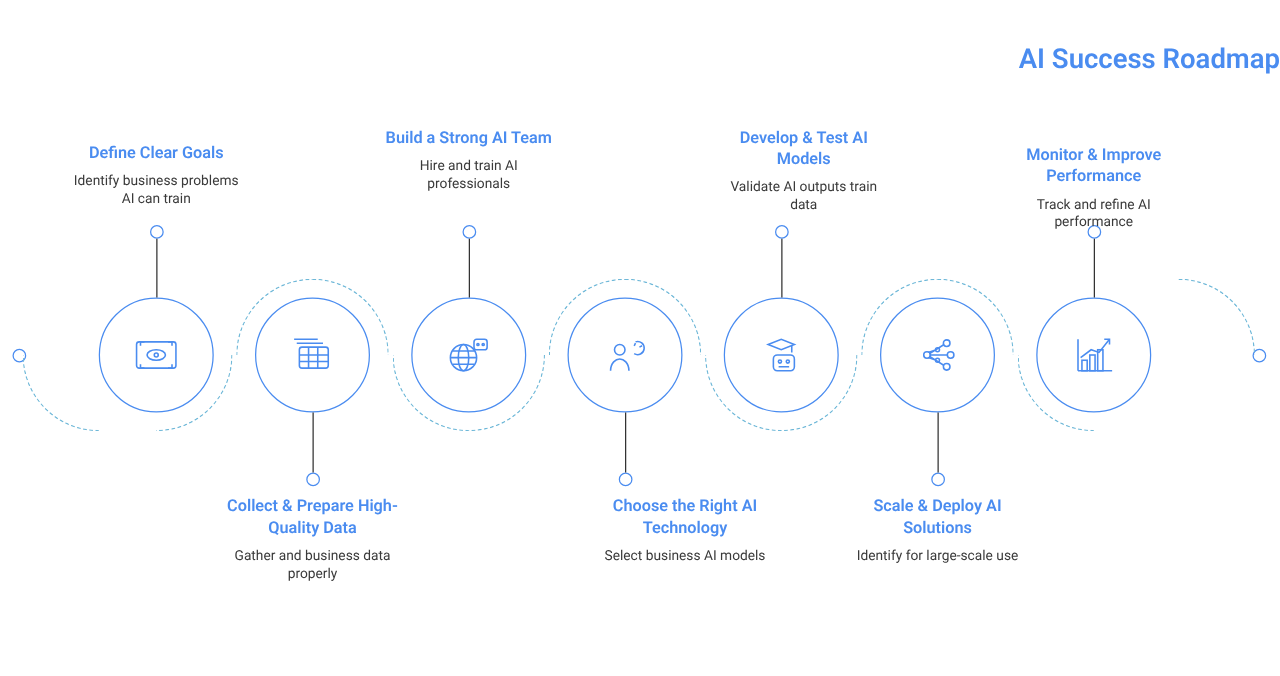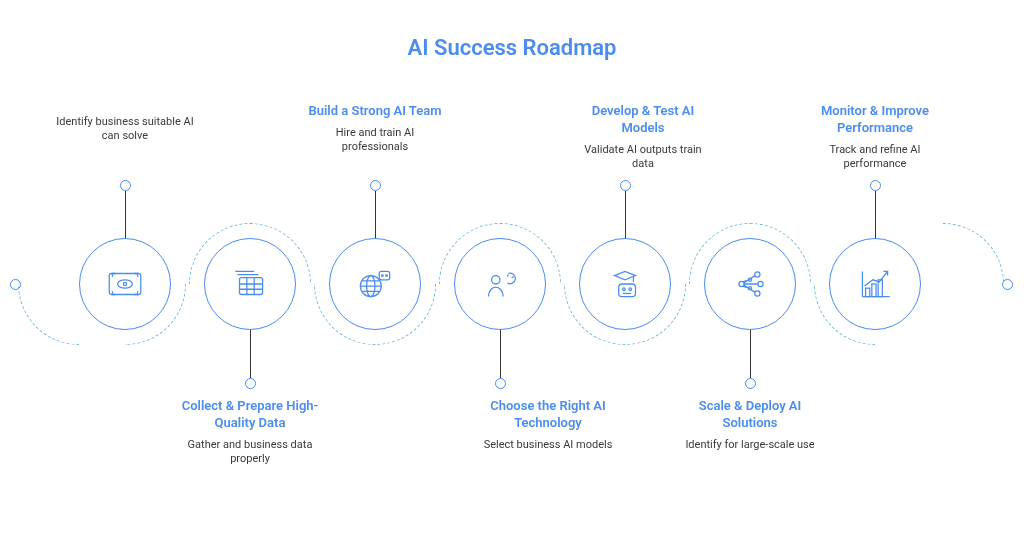--- a/index.html
+++ b/index.html
@@ -5,21 +5,21 @@
   * { box-sizing: border-box; margin: 0; padding: 0; }
   body {
     font-family: -apple-system, BlinkMacSystemFont, 'Segoe UI', Roboto, Arial, sans-serif;
     background: #fff;
     width: 1024px;
     height: 541px;
     position: relative;
     overflow: hidden;
   }
   .title {
-    text-align: center;
+    text-align: right;
     color: #4a8cf0;
     font-size: 22px;
     font-weight: 600;
     padding-top: 35px;
   }
   .diagram {
     position: relative;
     width: 100%;
     height: 460px;
     margin-top: 20px;
@@ -99,21 +99,22 @@
     <svg class="icon-svg" viewBox="0 0 40 40">
       <rect x="5" y="10" width="30" height="20" rx="2"></rect>
       <ellipse cx="20" cy="20" rx="7" ry="4"></ellipse>
       <circle cx="20" cy="20" r="1.5"></circle>
       <path d="M8 13 L8 10 L11 10 M29 10 L32 10 L32 13 M32 27 L32 30 L29 30 M11 30 L8 30 L8 27"></path>
     </svg>
   </div>
   <div class="dot" style="left:120px; top:100px;"></div>
   <div class="vline" style="left:125px; top:111px; height:47px;"></div>
   <div class="step" style="left:55px; top:35px;">
-    <div class="step-sub">Identify business suitable AI can solve</div>
+    <div class="step-title">Define Clear Goals</div>
+    <div class="step-sub">Identify business problems AI can train</div>
   </div>
 
   <div class="dashed-arc left" style="left:189px; top:143px; clip-path: polygon(0 0, 50% 0, 50% 50%, 0 50%);"></div>
   <div class="dashed-arc" style="left:189px; top:143px; clip-path: polygon(50% 0, 100% 0, 100% 50%, 50% 50%);"></div>
   <div class="circle" style="left:204px; top:158px;">
     <svg class="icon-svg" viewBox="0 0 40 40">
       <rect x="10" y="14" width="22" height="16" rx="2"></rect>
       <path d="M10 20 h22 M10 25 h22 M17 14 v16 M24 14 v16"></path>
       <path d="M8 11 h20 M6 8 h18"></path>
     </svg>
@@ -206,18 +207,18 @@
       <path d="M8 32 L8 8 M8 32 L34 32"></path>
       <rect x="11" y="24" width="4" height="8"></rect>
       <rect x="17" y="20" width="4" height="12"></rect>
       <rect x="23" y="16" width="4" height="16"></rect>
       <path d="M10 22 L18 16 L24 18 L32 8"></path>
       <path d="M28 8 L32 8 L32 12"></path>
     </svg>
   </div>
   <div class="dot" style="left:870px; top:100px;"></div>
   <div class="vline" style="left:875px; top:111px; height:47px;"></div>
-  <div class="step" style="left:805px; top:23px;">
+  <div class="step" style="left:805px; top:37px;">
     <div class="step-title">Monitor &amp; Improve Performance</div>
     <div class="step-sub">Track and refine AI performance</div>
   </div>
 
 </div>
 
 </body></html>

